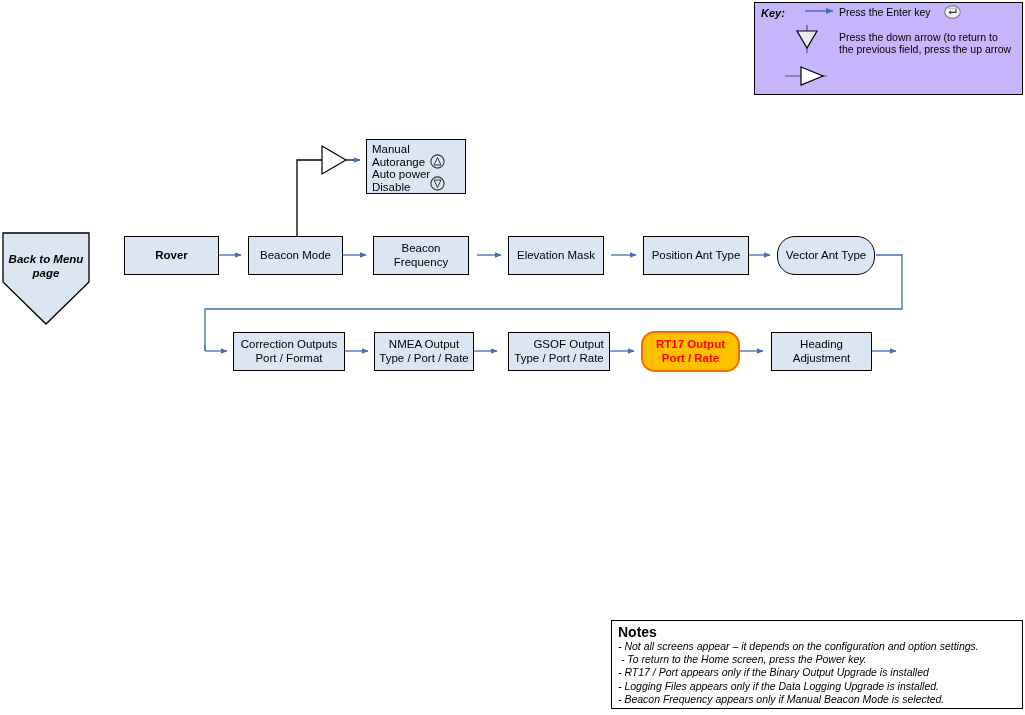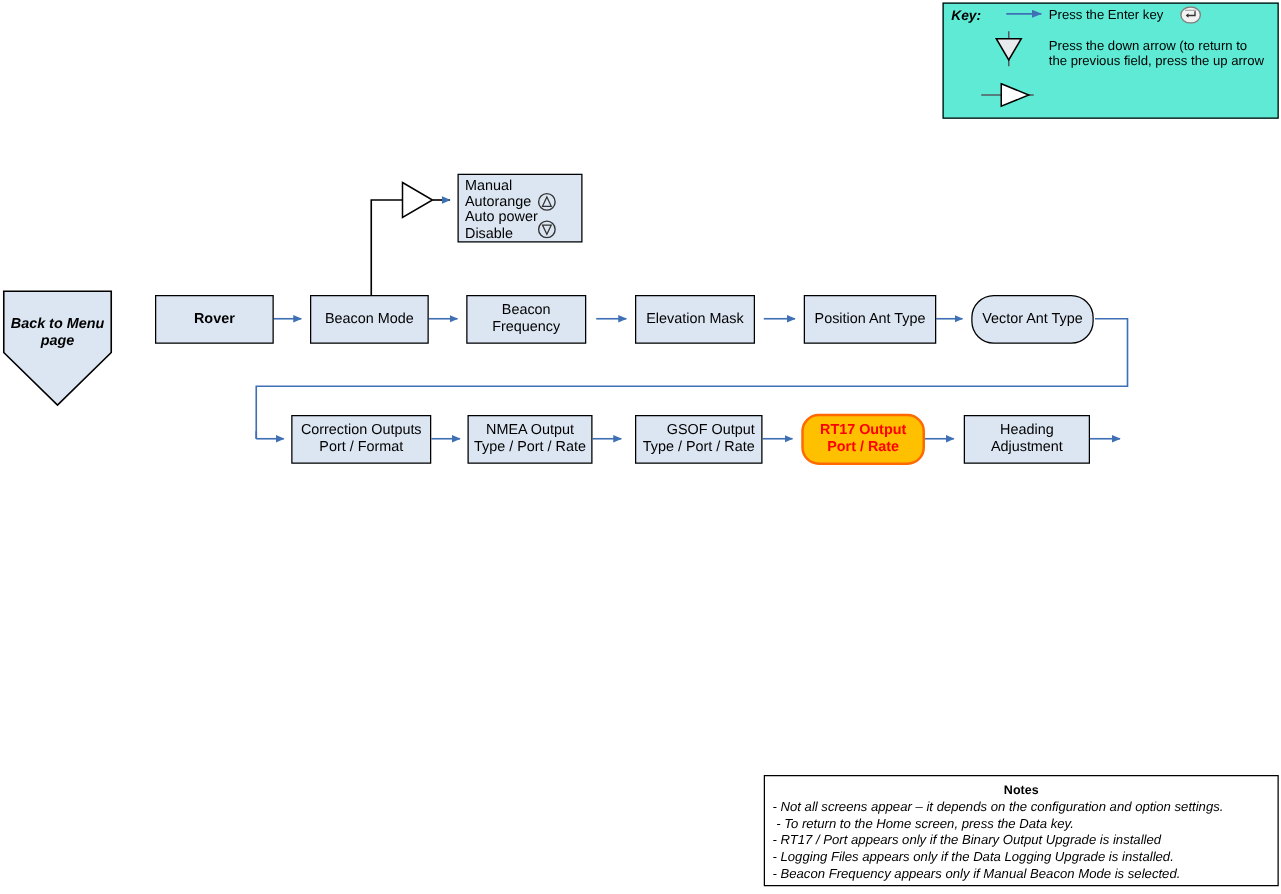--- a/index.html
+++ b/index.html
@@ -92,21 +92,21 @@
   .listbox .opt { display: block; white-space: nowrap; }
   .listbox .circ-icon {
     position: absolute;
     width: 15px; height: 15px;
   }
 
   
   .keybox {
     position: absolute;
     box-sizing: border-box;
-    background: #5eead4;
+    background: #c4b5fd;
     border: 1px solid #000000;
   }
   .key-title {
     position: absolute;
     font-weight: bold;
     font-style: italic;
     font-size: 11px;
     left: 6px;
     top: 4px;
   }
@@ -124,24 +124,23 @@
   
   .notesbox {
     position: absolute;
     box-sizing: border-box;
     background: #ffffff;
     border: 1px solid #000000;
     padding: 5px 6px 4px 6px;
   }
   .notes-title {
     font-weight: bold;
-    font-size: 10px;
+    font-size: 14px;
     line-height: 13px;
     margin-bottom: 1px;
-    text-align: center;
   }
   .notes-line {
     font-style: italic;
     font-size: 10.5px;
     line-height: 13.2px;
     white-space: pre;
   }
 </style>
 </head>
 <body>
@@ -287,19 +286,19 @@
 
   <div class="node" style="left:771px; top:332px; width:101px; height:39px;">
     <span>Heading
 Adjustment</span>
   </div>
 
 
   <div class="notesbox" style="left:611px; top:620px; width:412px; height:89px;">
     <div class="notes-title">Notes</div>
     <div class="notes-line">- Not all screens appear – it depends on the configuration and option settings.</div>
-    <div class="notes-line"> - To return to the Home screen, press the Data key.</div>
+    <div class="notes-line"> - To return to the Home screen, press the Power key.</div>
     <div class="notes-line">- RT17 / Port appears only if the Binary Output Upgrade is installed</div>
     <div class="notes-line">- Logging Files appears only if the Data Logging Upgrade is installed.</div>
     <div class="notes-line">- Beacon Frequency appears only if Manual Beacon Mode is selected.</div>
   </div>
 
 </div>
 
 </body></html>

